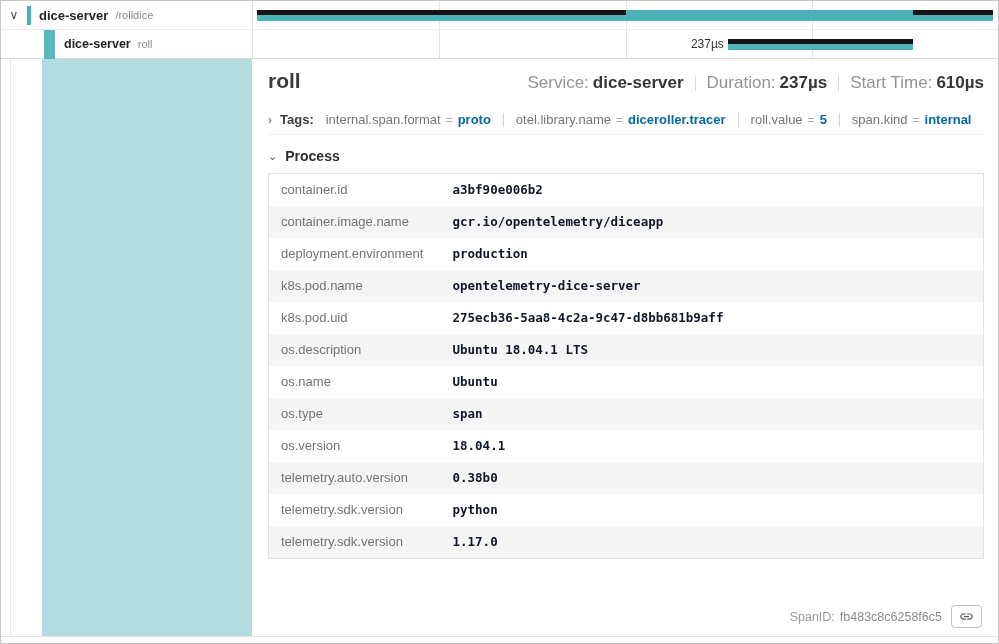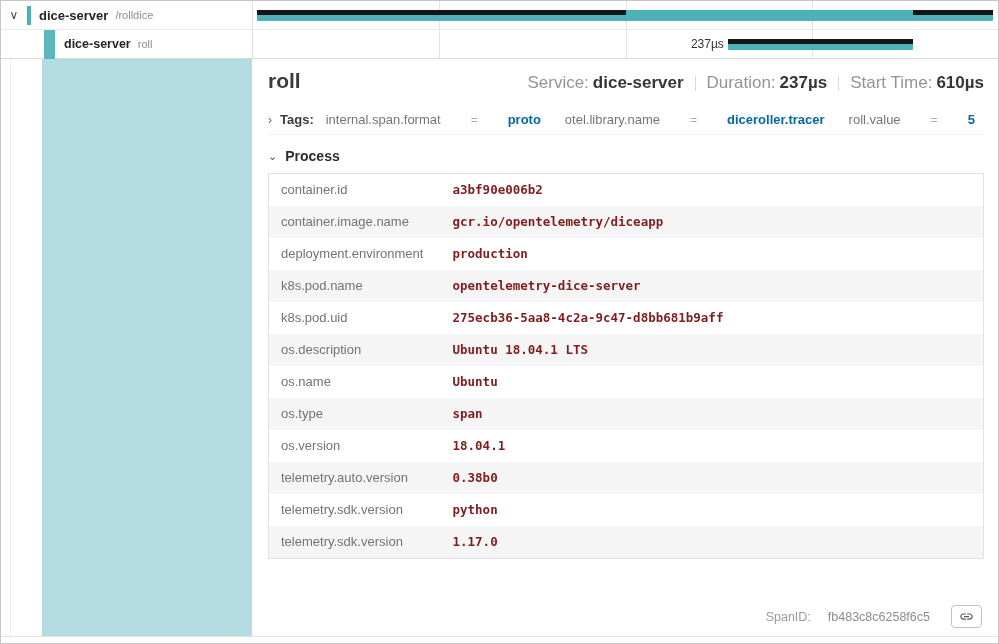--- a/index.html
+++ b/index.html
@@ -36,38 +36,38 @@
   .dhead { display: flex; align-items: baseline; justify-content: space-between; }
   .title { font-size: 21px; font-weight: bold; color: #3c3c3c; }
   .meta { display: flex; align-items: center; font-size: 17px; color: #949494; white-space: nowrap; }
   .meta b { color: #363636; margin-left: 4px; }
   .vsep { width: 1px; height: 15px; background: #d9d9d9; margin: 0 11px; }
 
   
   .tags { display: flex; align-items: center; margin-top: 12px; padding: 7px 0; font-size: 13px; border-bottom: 1px solid #f0f0f0; cursor: pointer; white-space: nowrap; }
   .tchev { color: #666; margin-right: 8px; font-size: 12px; }
   .tlabel { font-weight: bold; color: #3d3d3d; margin-right: 12px; }
-  .tag { display: flex; align-items: center; gap: 25px; }
+  .tag { display: flex; align-items: center; }
   .tkey { color: #757575; }
   .teq { color: #ababab; margin: 0 5px; font-size: 12px; }
   .tval { color: #0369a1; font-weight: bold; }
   .tsep { width: 1px; height: 14px; background: #d6d6d6; margin: 0 12px; }
 
   
   .proc { display: flex; align-items: center; margin-top: 13px; font-size: 14px; font-weight: bold; color: #2e2e2e; cursor: pointer; }
   .pchev { margin-right: 8px; font-size: 11px; color: #555; font-weight: normal; }
 
   table.kv { margin-top: 9px; width: 100%; border-collapse: collapse; border: 1px solid #e2e2e2; font-size: 13px; }
   table.kv td { padding: 8px 12px; line-height: 16px; }
   td.k { width: 172px; color: #737373; }
-  td.v { font-family: "DejaVu Sans Mono", monospace; font-size: 12.5px; color: #7f1d1d; font-weight: bold; }
+  td.v { font-family: "DejaVu Sans Mono", monospace; font-size: 12.5px; color: #0f172a; font-weight: bold; }
   table.kv tr:nth-child(even) { background: #f5f5f5; }
 
   
-  .dfoot { margin-top: auto; display: flex; align-items: center; justify-content: flex-end; padding: 9px 2px 8px 0; font-size: 12.5px; color: #9b9b9b; gap: 12px; }
+  .dfoot { margin-top: auto; display: flex; align-items: center; justify-content: flex-end; padding: 9px 2px 8px 0; font-size: 12.5px; color: #9b9b9b; }
   .sid-val { margin-left: 5px; color: #8d8d8d; }
   .link-btn { margin-left: 9px; width: 31px; height: 23px; border: 1px solid #c2c2c2; border-radius: 4px; background: #fff; display: flex; align-items: center; justify-content: center; cursor: pointer; padding: 0; }
 </style>
 </head>
 <body>
 
 <div class="app">
 
   <div class="span-row" id="row1">
     <div class="row-left">

